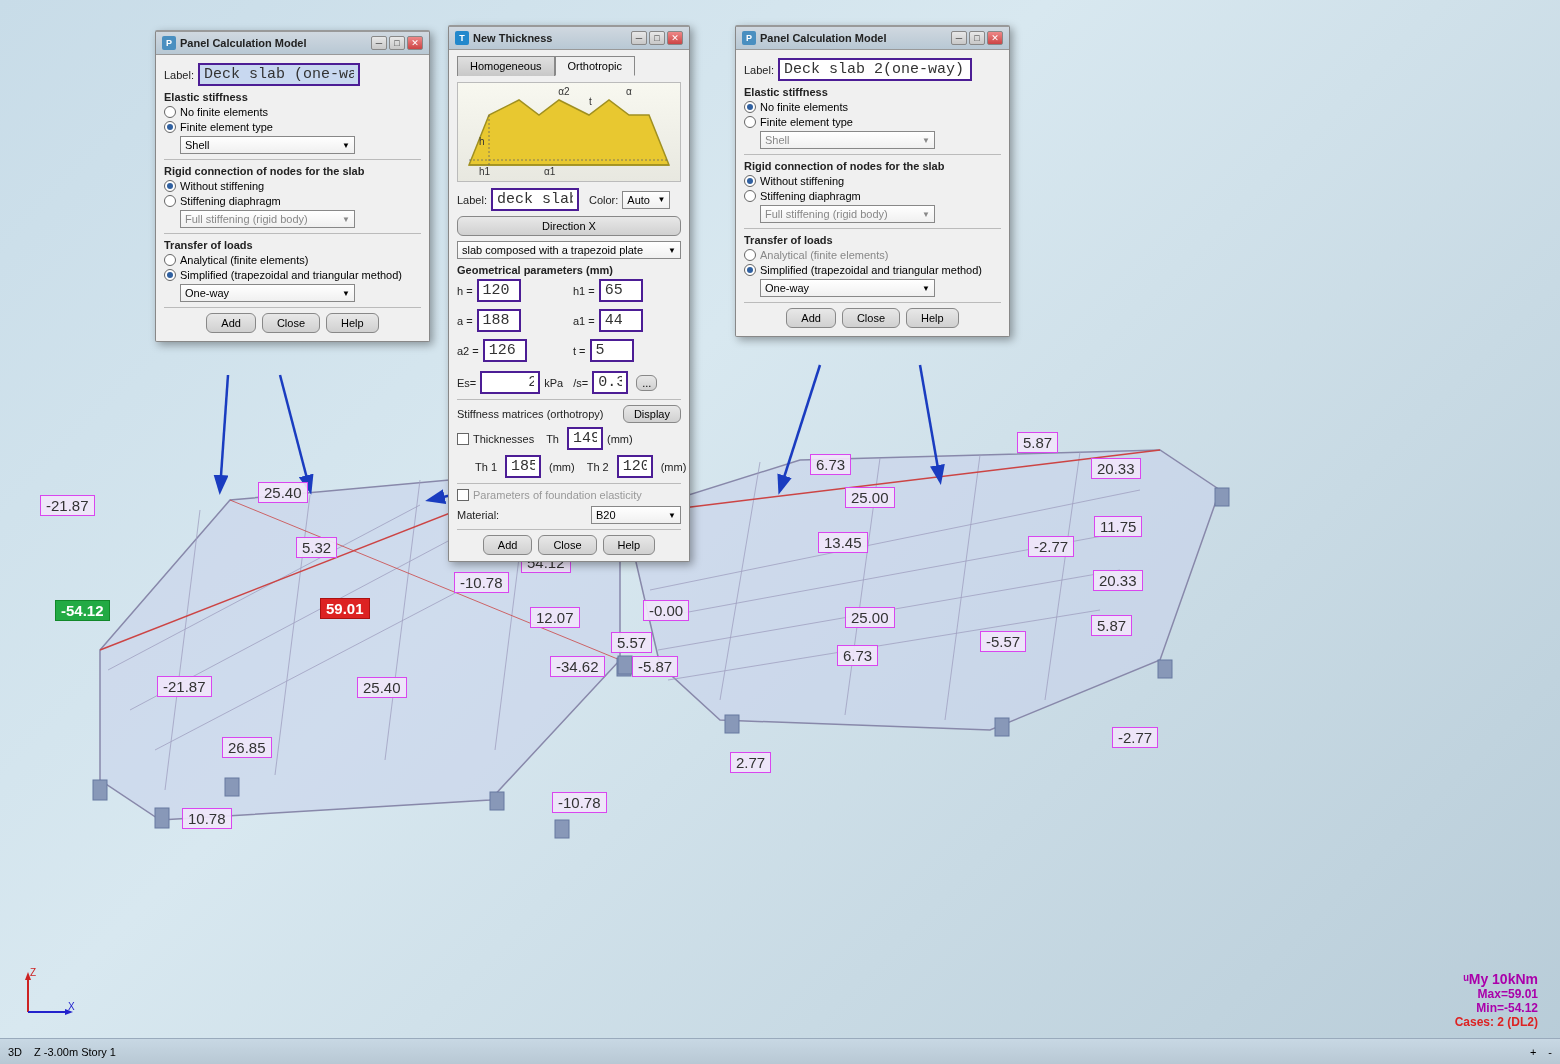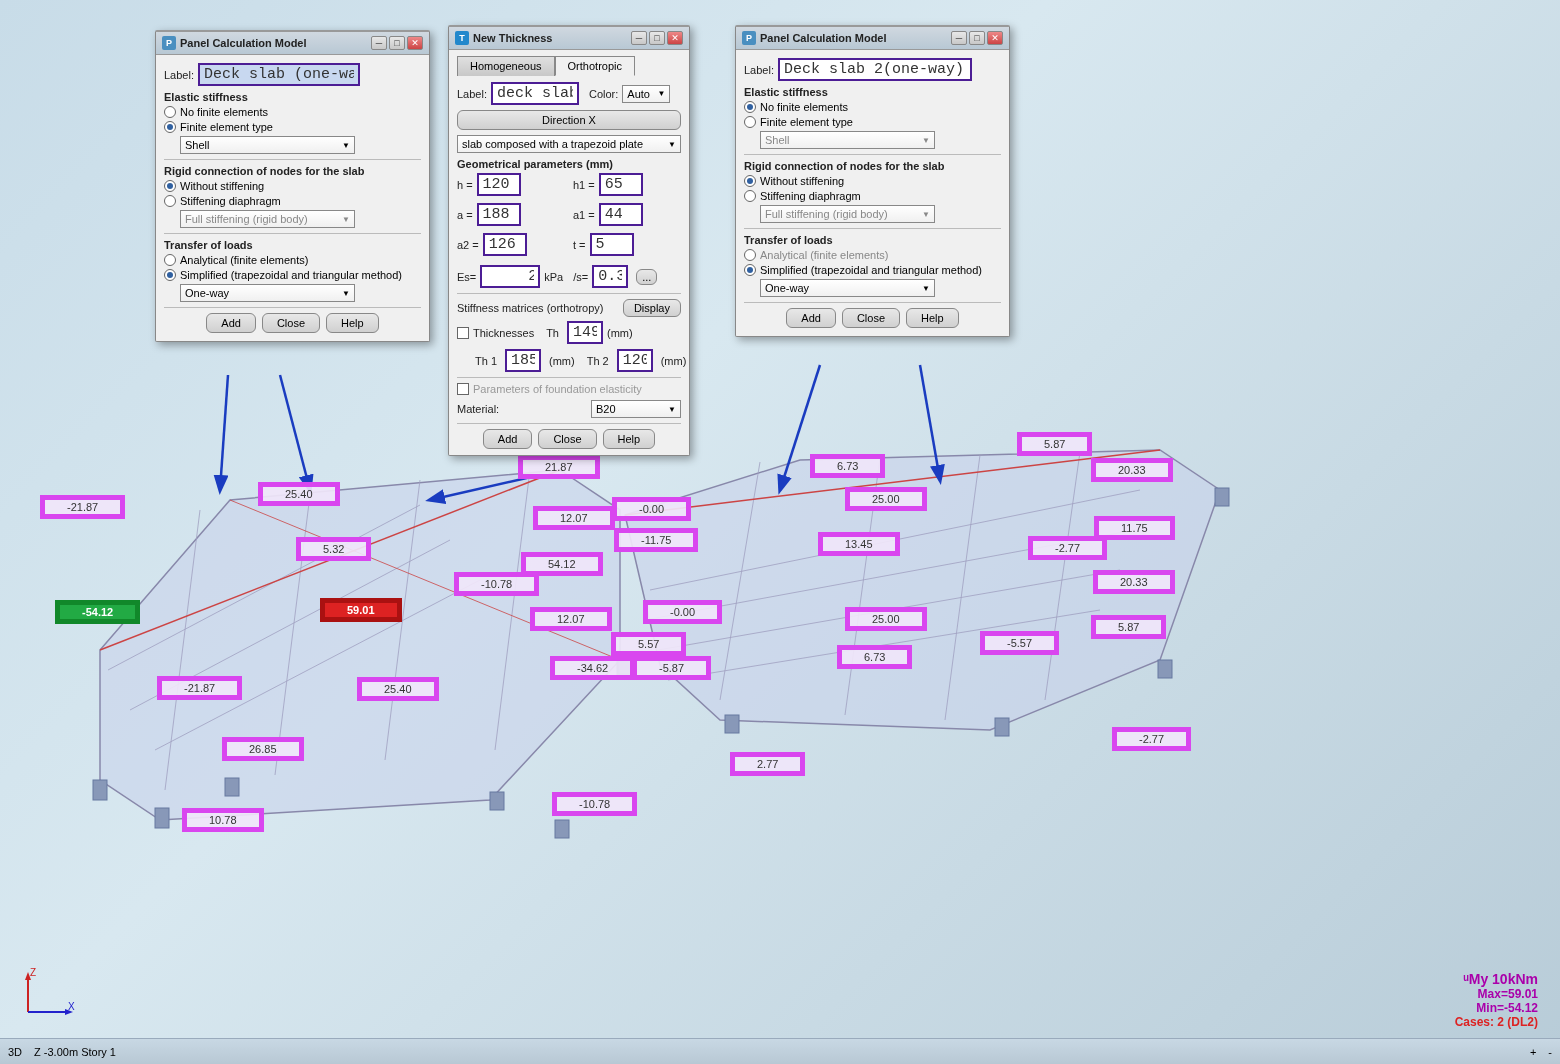--- a/index.html
+++ b/index.html
@@ -157,23 +157,23 @@
       border: 1px solid #bbb;
       display: flex; align-items: center; justify-content: center;
       margin-bottom: 6px;
       position: relative; overflow: hidden;
     }
 
     
     .val-label {
       position: absolute;
       background: rgba(240,230,250,0.92);
-      border: 5px solid #d946ef;
-      padding: 1px 22px;
-      font-size: 11px;
+      border: 1px solid #d946ef;
+      padding: 1px 5px;
+      font-size: 15px;
       color: #333;
       font-weight: normal;
       white-space: nowrap;
     }
     .val-label.green { background: #22aa44; color: white; border-color: #11882a; font-weight: bold; }
     .val-label.red { background: #dd2222; color: white; border-color: #aa1111; font-weight: bold; }
 
     
     .statusbar {
       position: absolute;
@@ -391,20 +391,37 @@
       <div class="wbtn close">✕</div>
     </div>
   </div>
   <div class="dialog-body" style="padding:6px 8px;">
     
     <div class="tab-bar">
       <div class="tab">Homogeneous</div>
       <div class="tab active">Orthotropic</div>
     </div>
     
+    <div class="trap-img">
+      <svg width="220" height="95" viewBox="0 0 220 95">
+
+        <polygon points="10,80 30,30 60,15 80,30 100,15 130,30 150,15 170,30 190,30 210,80" fill="#e8c830" stroke="#a09020" stroke-width="1.5"></polygon>
+        <line x1="10" y1="80" x2="210" y2="80" stroke="#a09020" stroke-width="1.5"></line>
+
+        <text x="105" y="10" font-size="10" fill="#333" text-anchor="middle">α2</text>
+        <text x="170" y="10" font-size="10" fill="#333" text-anchor="middle">α</text>
+        <text x="20" y="60" font-size="10" fill="#333">h</text>
+        <text x="20" y="90" font-size="10" fill="#333">h1</text>
+        <text x="85" y="90" font-size="10" fill="#333">α1</text>
+        <text x="130" y="20" font-size="10" fill="#333">t</text>
+
+        <line x1="30" y1="30" x2="30" y2="80" stroke="#666" stroke-width="0.8" stroke-dasharray="2,2"></line>
+        <line x1="10" y1="75" x2="210" y2="75" stroke="#666" stroke-width="0.8" stroke-dasharray="2,2"></line>
+      </svg>
+    </div>
     
     <div class="form-row">
       <span class="form-label">Label:</span>
       <input class="form-input" style="width: 88px;" value="deck slab">
       <span class="form-label" style="margin-left:6px;">Color:</span>
       <div class="dropdown" style="width:48px;">
         <span>Auto</span>
         <span class="dropdown-arrow">▼</span>
       </div>
     </div>

